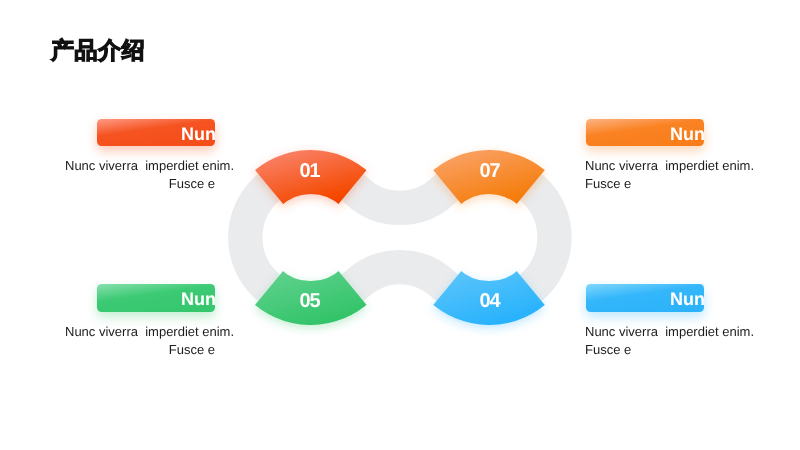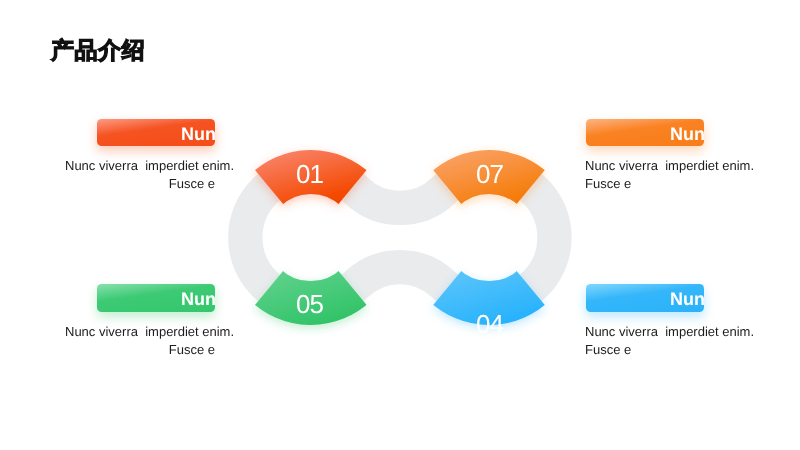--- a/index.html
+++ b/index.html
@@ -15,21 +15,21 @@
     position:absolute;left:51px;top:39px;
     font-size:23px;font-weight:bold;color:#111111;
     letter-spacing:0.6px;line-height:1;
     -webkit-text-stroke:1.15px #111111;
     transform:translateZ(0);
   }
 
   .diagram{position:absolute;left:0;top:0;width:800px;height:450px;}
 
   .numlabel{
-    position:absolute;color:#fff;font-size:26px;font-weight:normal;
+    position:absolute;color:#fff;font-size:20px;font-weight:bold;
     text-align:center;width:60px;line-height:1;letter-spacing:-1.1px;
     text-indent:-1.1px;
     transform:translateZ(0);
   }
 
   .block{position:absolute;width:150px;}
   .pill{
     position:absolute;width:118.5px;height:27.4px;border-radius:4.5px;
     color:#fff;font-size:18px;font-weight:bold;
     display:flex;align-items:center;justify-content:flex-end;
@@ -122,21 +122,21 @@
     <g filter="url(#sh04)">
         <g clip-path="url(#clip04)">
       <use href="#inf" fill="none" stroke="url(#g04)" stroke-width="43.8"></use>
     </g>
       </g>
   </svg>
 
   <div class="numlabel" style="left:280px;top:161px;">01</div>
   <div class="numlabel" style="left:460px;top:161px;">07</div>
   <div class="numlabel" style="left:280px;top:291px;">05</div>
-  <div class="numlabel" style="left:460px;top:291px;margin-top:20px;">04</div>
+  <div class="numlabel" style="left:460px;top:291px;">04</div>
 
   <div class="block" style="left:65px;top:118px;">
     <div class="pill" style="left:31.5px;top:1px;background:linear-gradient(172deg,#fe9a84 0%,#f55321 40%,#f44d18 100%);box-shadow:0 5px 11px rgba(244,78,18,.30);">
       <span class="ptxt">Nun</span>
     </div>
     <div class="para" style="top:39px;text-align:right;">
       <div>Nunc viverra  imperdiet enim.</div>
       <div>Fusce e</div>
     </div>
   </div>

